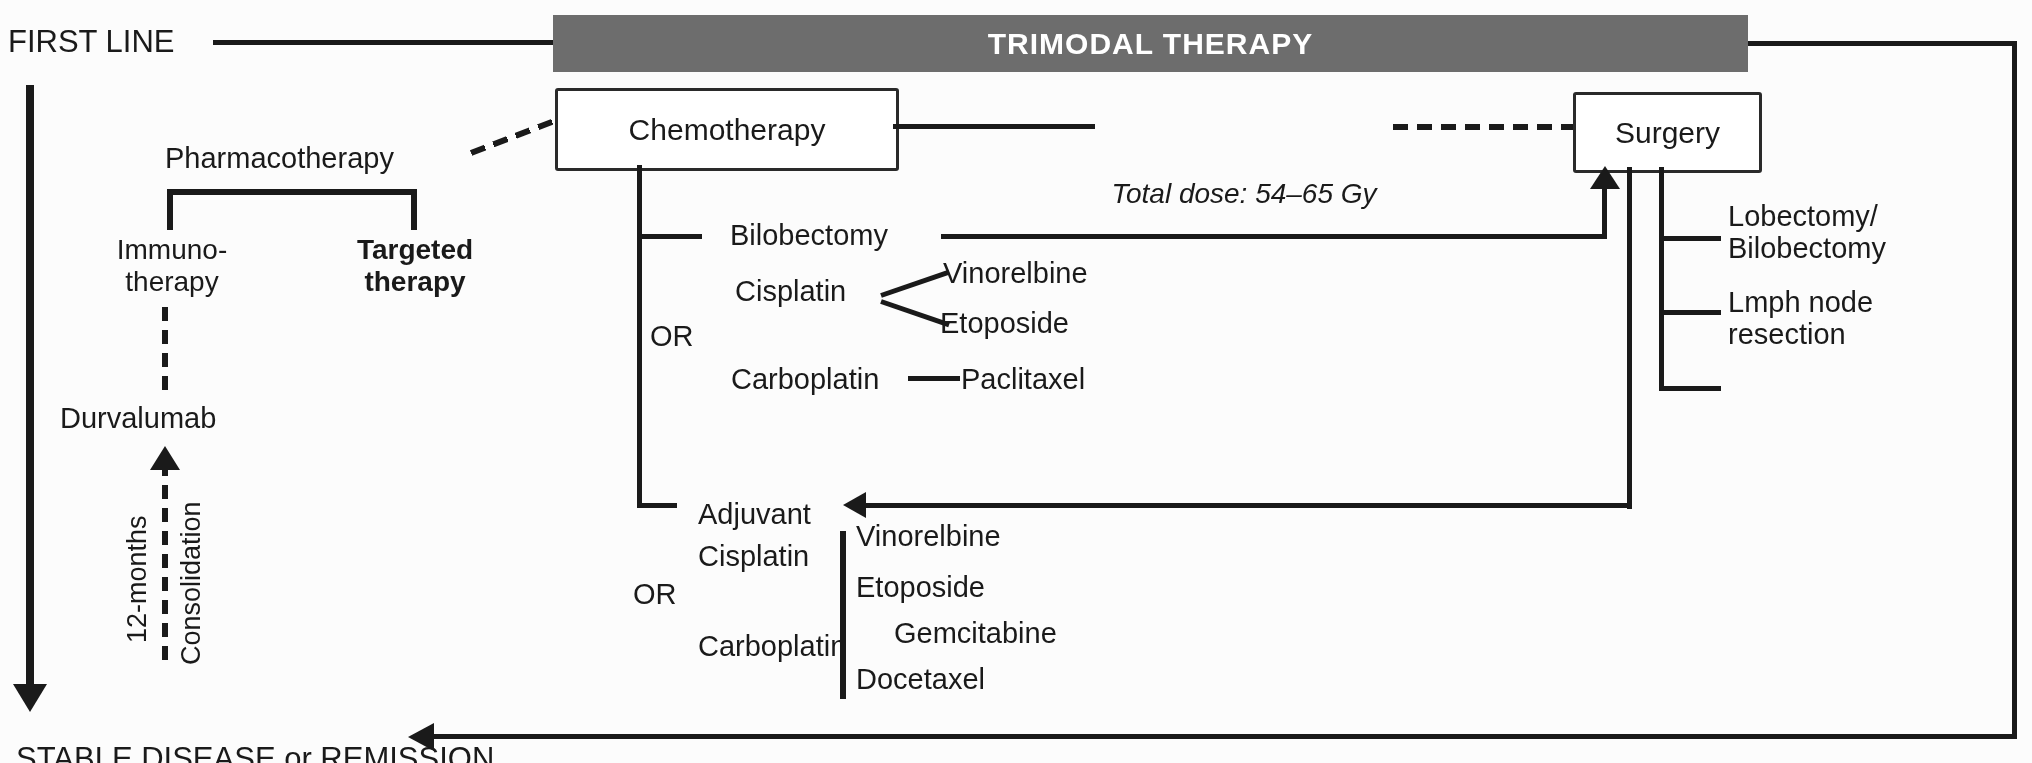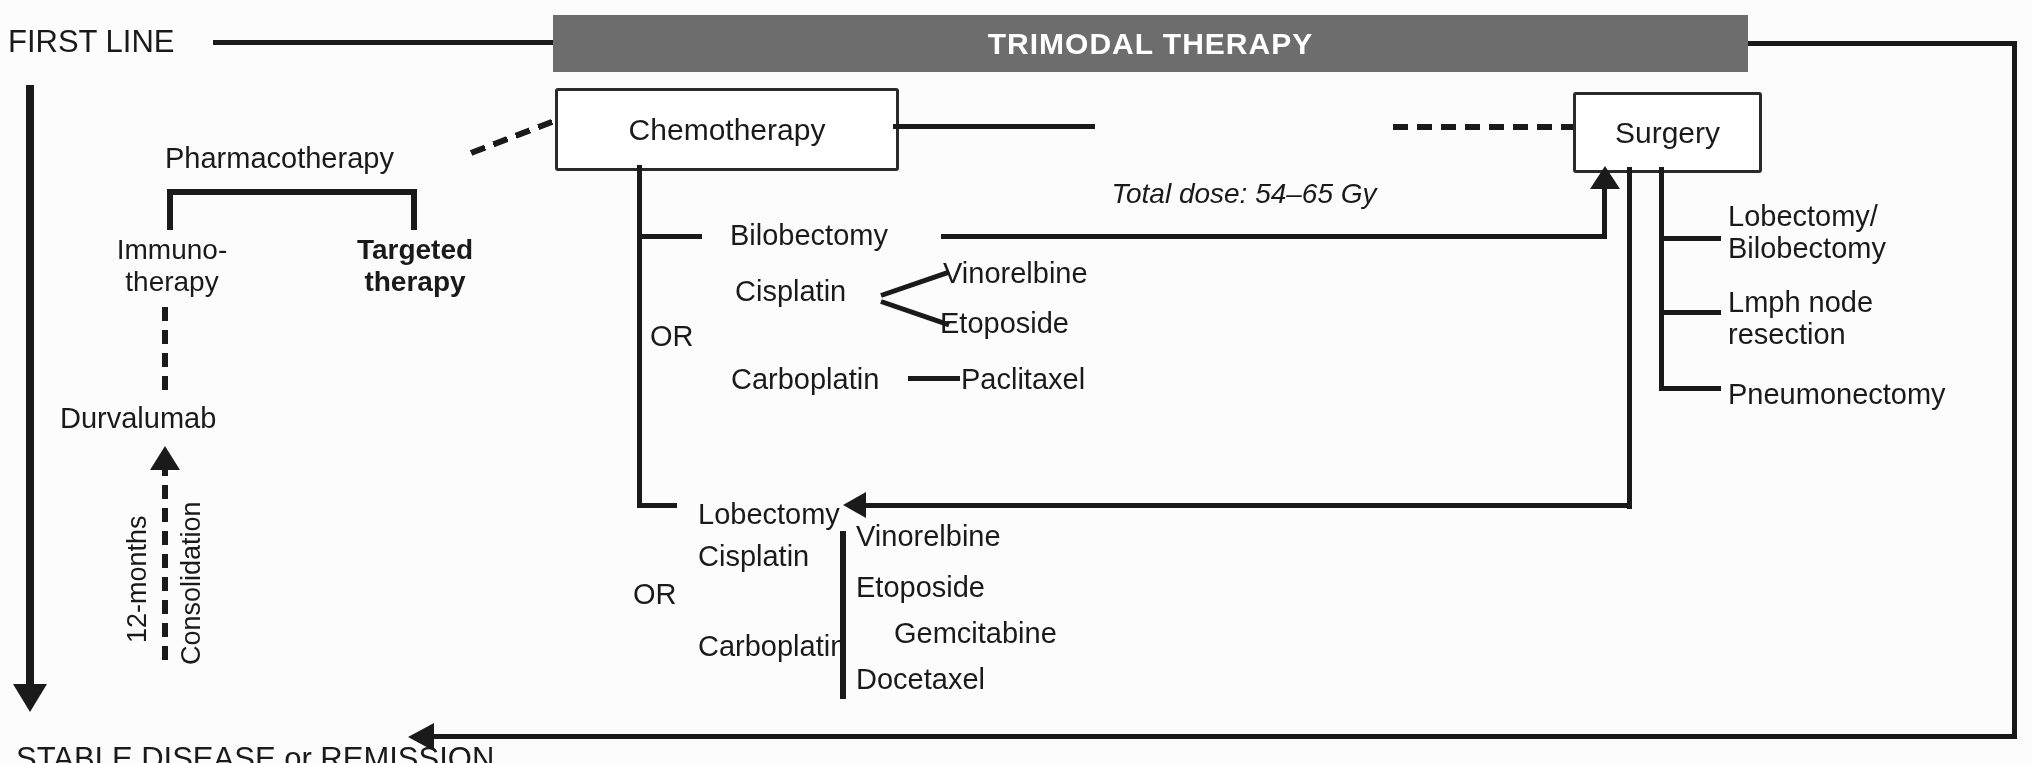--- a/index.html
+++ b/index.html
@@ -95,21 +95,21 @@
   <div class="lbl" style="left:735px;top:275px;">Cisplatin</div>
   <div class="hline rot" style="left:881px;top:293px;width:72px;transform:rotate(-19deg);"></div>
   <div class="hline rot" style="left:881px;top:299px;width:72px;transform:rotate(19deg);"></div>
   <div class="lbl" style="left:943px;top:257px;">Vinorelbine</div>
   <div class="lbl" style="left:940px;top:307px;">Etoposide</div>
   <div class="lbl" style="left:650px;top:320px;">OR</div>
   <div class="lbl" style="left:731px;top:363px;">Carboplatin</div>
   <div class="hline" style="left:908px;top:376px;width:52px;"></div>
   <div class="lbl" style="left:961px;top:363px;">Paclitaxel</div>
 
-  <div class="lbl" style="left:698px;top:498px;">Lobectomy</div>
+  <div class="lbl" style="left:698px;top:498px;">Adjuvant</div>
   <div class="vline" style="left:1627px;top:167px;height:342px;"></div>
   <div class="hline" style="left:862px;top:503px;width:770px;"></div>
   <div class="tri" style="left:843px;top:492px;border-top:13px solid transparent;border-bottom:13px solid transparent;border-right:23px solid #1a1a1a;"></div>
 
   <div class="lbl" style="left:698px;top:540px;">Cisplatin</div>
   <div class="lbl" style="left:633px;top:578px;">OR</div>
   <div class="lbl" style="left:698px;top:630px;">Carboplatin</div>
   <div class="vline" style="left:840px;top:531px;width:6px;height:168px;"></div>
   <div class="lbl" style="left:856px;top:520px;">Vinorelbine</div>
   <div class="lbl" style="left:856px;top:571px;">Etoposide</div>
@@ -122,15 +122,14 @@
   <div class="hline" style="left:1659px;top:386px;width:62px;"></div>
 
   <div class="lbl" style="left:1728px;top:200px;">
     <div>Lobectomy/</div>
     <div>Bilobectomy</div>
   </div>
   <div class="lbl" style="left:1728px;top:286px;">
     <div>Lmph node</div>
     <div>resection</div>
   </div>
-  <div class="lbl" style="left:1728px;top:378px;">Pneumonectomy</div>
 
 </div>
 
 </body></html>

